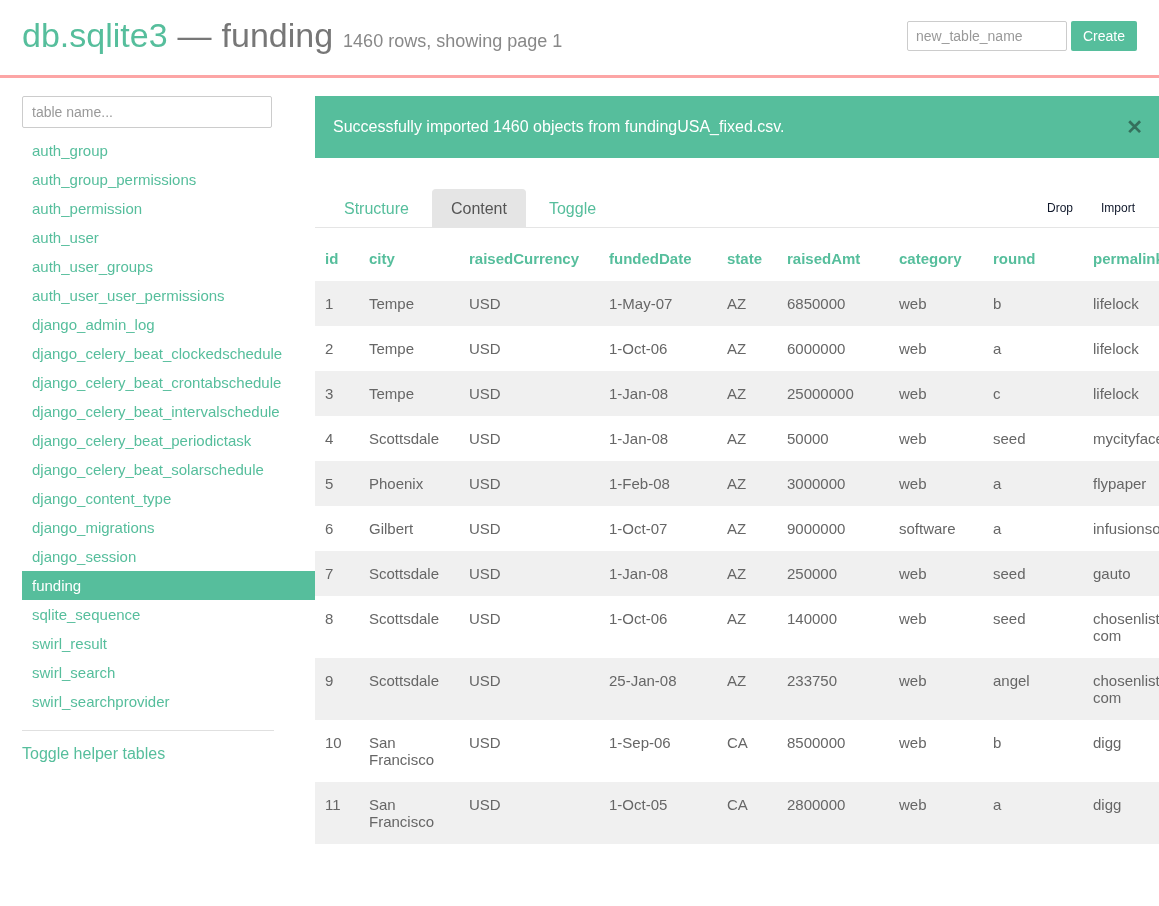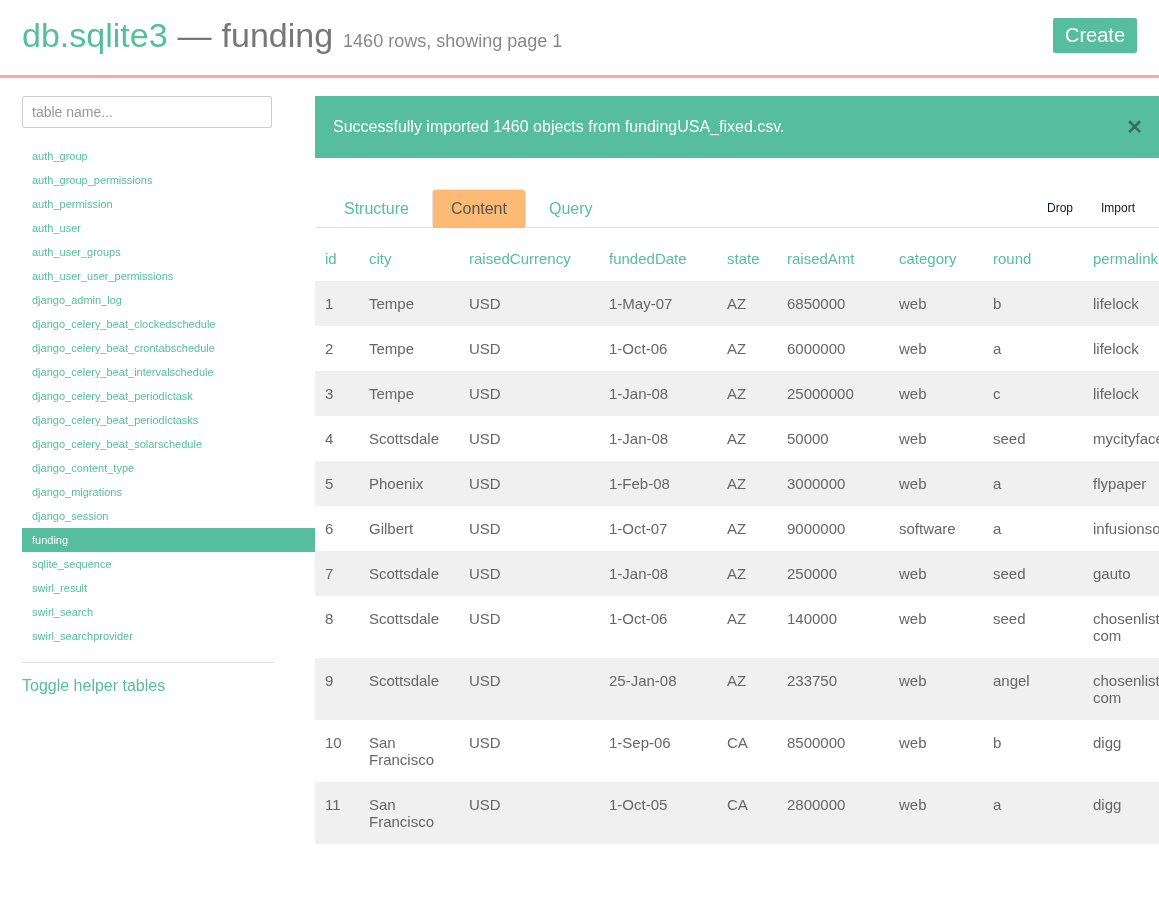--- a/index.html
+++ b/index.html
@@ -48,49 +48,49 @@
     width: 160px;
     border-radius: 2px;
     color: #666;
   }
   .create-group input::placeholder { color: #999; }
   .create-group button {
     background: #56be9c;
     color: #fff;
     border: none;
     padding: 6px 12px;
-    font-size: 20px;
+    font-size: 14px;
     cursor: pointer;
     border-radius: 2px;
   }
   .layout {
     display: flex;
     align-items: flex-start;
   }
   .sidebar {
     width: 315px;
     padding: 18px 0 0 22px;
     flex-shrink: 0;
   }
   .filter-wrap { padding-right: 40px; }
   .sidebar input.filter {
     width: 250px;
     border: 1px solid #ccc;
     padding: 7px 9px;
     font-size: 14px;
     border-radius: 2px;
-    margin-bottom: 16px;
+    margin-bottom: 8px;
   }
   .sidebar input.filter::placeholder { color: #999; }
   .table-list {
     list-style: none;
   }
   .table-list li {
     padding: 6px 8px 6px 10px;
-    font-size: 11px;
+    font-size: 15px;
     color: #56be9c;
     cursor: pointer;
     white-space: nowrap;
     overflow: hidden;
   }
   .table-list li.active {
     background: #56be9c;
     color: #fff;
   }
   .sidebar-divider {
@@ -143,21 +143,21 @@
     border: 1px solid transparent;
     border-bottom: none;
     cursor: pointer;
     margin-right: 4px;
     margin-bottom: -1px;
     border-radius: 4px 4px 0 0;
   }
   .tab.active {
     color: #555;
     border-color: #e5e5e5;
-    background: #fdba74;
+    background: #e5e5e5;
     text-align: center;
   }
   .actions-right {
     display: flex;
     gap: 28px;
     padding: 0 24px 12px 0;
     font-size: 12px;
     color: #0f172a;
   }
   .actions-right span { cursor: pointer; }
@@ -168,21 +168,21 @@
   table.data {
     width: 100%;
     border-collapse: collapse;
     font-size: 15px;
     margin-top: 8px;
     table-layout: fixed;
   }
   table.data th {
     text-align: left;
     color: #56be9c;
-    font-weight: 400;
+    font-weight: 700;
     padding: 14px 10px;
     white-space: nowrap;
     overflow: hidden;
   }
   table.data td {
     padding: 14px 10px;
     color: #666;
     vertical-align: top;
     overflow: hidden;
   }
@@ -203,20 +203,21 @@
 <body>
 
 <div class="header">
   <div class="title-group">
     <a class="db-name" href="#">db.sqlite3</a>
     <span class="dash">—</span>
     <span class="table-name">funding</span>
     <span class="row-info">1460 rows, showing page 1</span>
   </div>
   <div class="create-group">
+    <input type="text" placeholder="new_table_name" style="">
     <button>Create</button>
   </div>
 </div>
 
 <div class="layout">
   <aside class="sidebar">
     <div class="filter-wrap">
       <input class="filter" type="text" placeholder="table name..." style="">
     </div>
     <ul class="table-list" id="table-list">
@@ -224,21 +225,20 @@
         <li>auth_group_permissions</li>
         <li>auth_permission</li>
         <li>auth_user</li>
         <li>auth_user_groups</li>
         <li>auth_user_user_permissions</li>
         <li>django_admin_log</li>
         <li>django_celery_beat_clockedschedule</li>
         <li>django_celery_beat_crontabschedule</li>
         <li>django_celery_beat_intervalschedule</li>
         <li>django_celery_beat_periodictask</li>
-        <li>django_celery_beat_periodictasks</li>
         <li>django_celery_beat_solarschedule</li>
         <li>django_content_type</li>
         <li>django_migrations</li>
         <li>django_session</li>
         <li class="active">funding</li>
         <li>sqlite_sequence</li>
         <li>swirl_result</li>
         <li>swirl_search</li>
         <li>swirl_searchprovider</li>
       </ul>
@@ -249,21 +249,21 @@
   <main class="main">
     <div class="alert">
       <span>Successfully imported 1460 objects from fundingUSA_fixed.csv.</span>
       <span class="close">✕</span>
     </div>
 
     <div class="tabs-row">
       <div class="tabs-left" id="tabs-left">
           <button class="tab">Structure</button>
           <button class="tab active">Content</button>
-          <button class="tab">Query</button>
+          <button class="tab">Toggle</button>
         </div>
       <div class="actions-right">
         <span>Drop</span>
         <span>Import</span>
       </div>
     </div>
 
     <div class="data-scroll">
       <table class="data">
         <colgroup>

